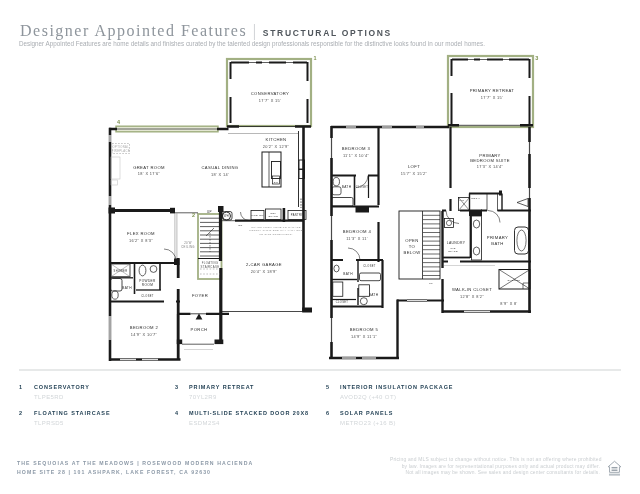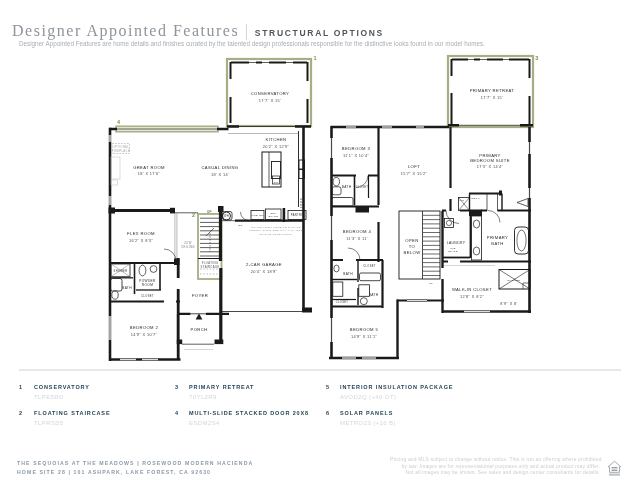--- a/index.html
+++ b/index.html
@@ -1,18 +1,18 @@
 <!DOCTYPE html>
 <html><head>
 <meta charset="utf-8">
 <style>
 html,body{margin:0;padding:0;}
 body{width:640px;height:494px;background:#ffffff;font-family:"Liberation Sans",sans-serif;position:relative;overflow:hidden;}
 .abs{position:absolute;}
-.h1{left:12px;top:22px;font-family:"Liberation Serif",serif;font-size:16px;letter-spacing:1.5px;color:#8e959c;white-space:nowrap;}
+.h1{left:20px;top:22px;font-family:"Liberation Serif",serif;font-size:16px;letter-spacing:1.5px;color:#8e959c;white-space:nowrap;}
 .h1b{font-family:"Liberation Sans",sans-serif;font-size:8.5px;letter-spacing:1.7px;color:#50565c;font-weight:bold;}
 .sub{left:19px;top:39.5px;font-size:6.3px;color:#a9adb2;letter-spacing:0px;white-space:nowrap;}
 .rule{left:19px;top:369px;width:602px;height:1.5px;background:#e7e9e9;}
 .leg-num{font-size:5.5px;font-weight:bold;color:#1d3c50;letter-spacing:0.5px;}
 .leg-t{font-size:5.5px;font-weight:bold;color:#1d3c50;letter-spacing:0.88px;white-space:nowrap;}
 .leg-c{font-size:6px;color:#d2d6d9;letter-spacing:0.4px;white-space:nowrap;}
 .f1{font-size:5.2px;font-weight:bold;color:#8c99a7;letter-spacing:1.1px;white-space:nowrap;}
 .f2{font-size:4.9px;line-height:6.6px;color:#c9cdd0;letter-spacing:0.2px;white-space:nowrap;text-align:right;}
 </style>
 </head>

